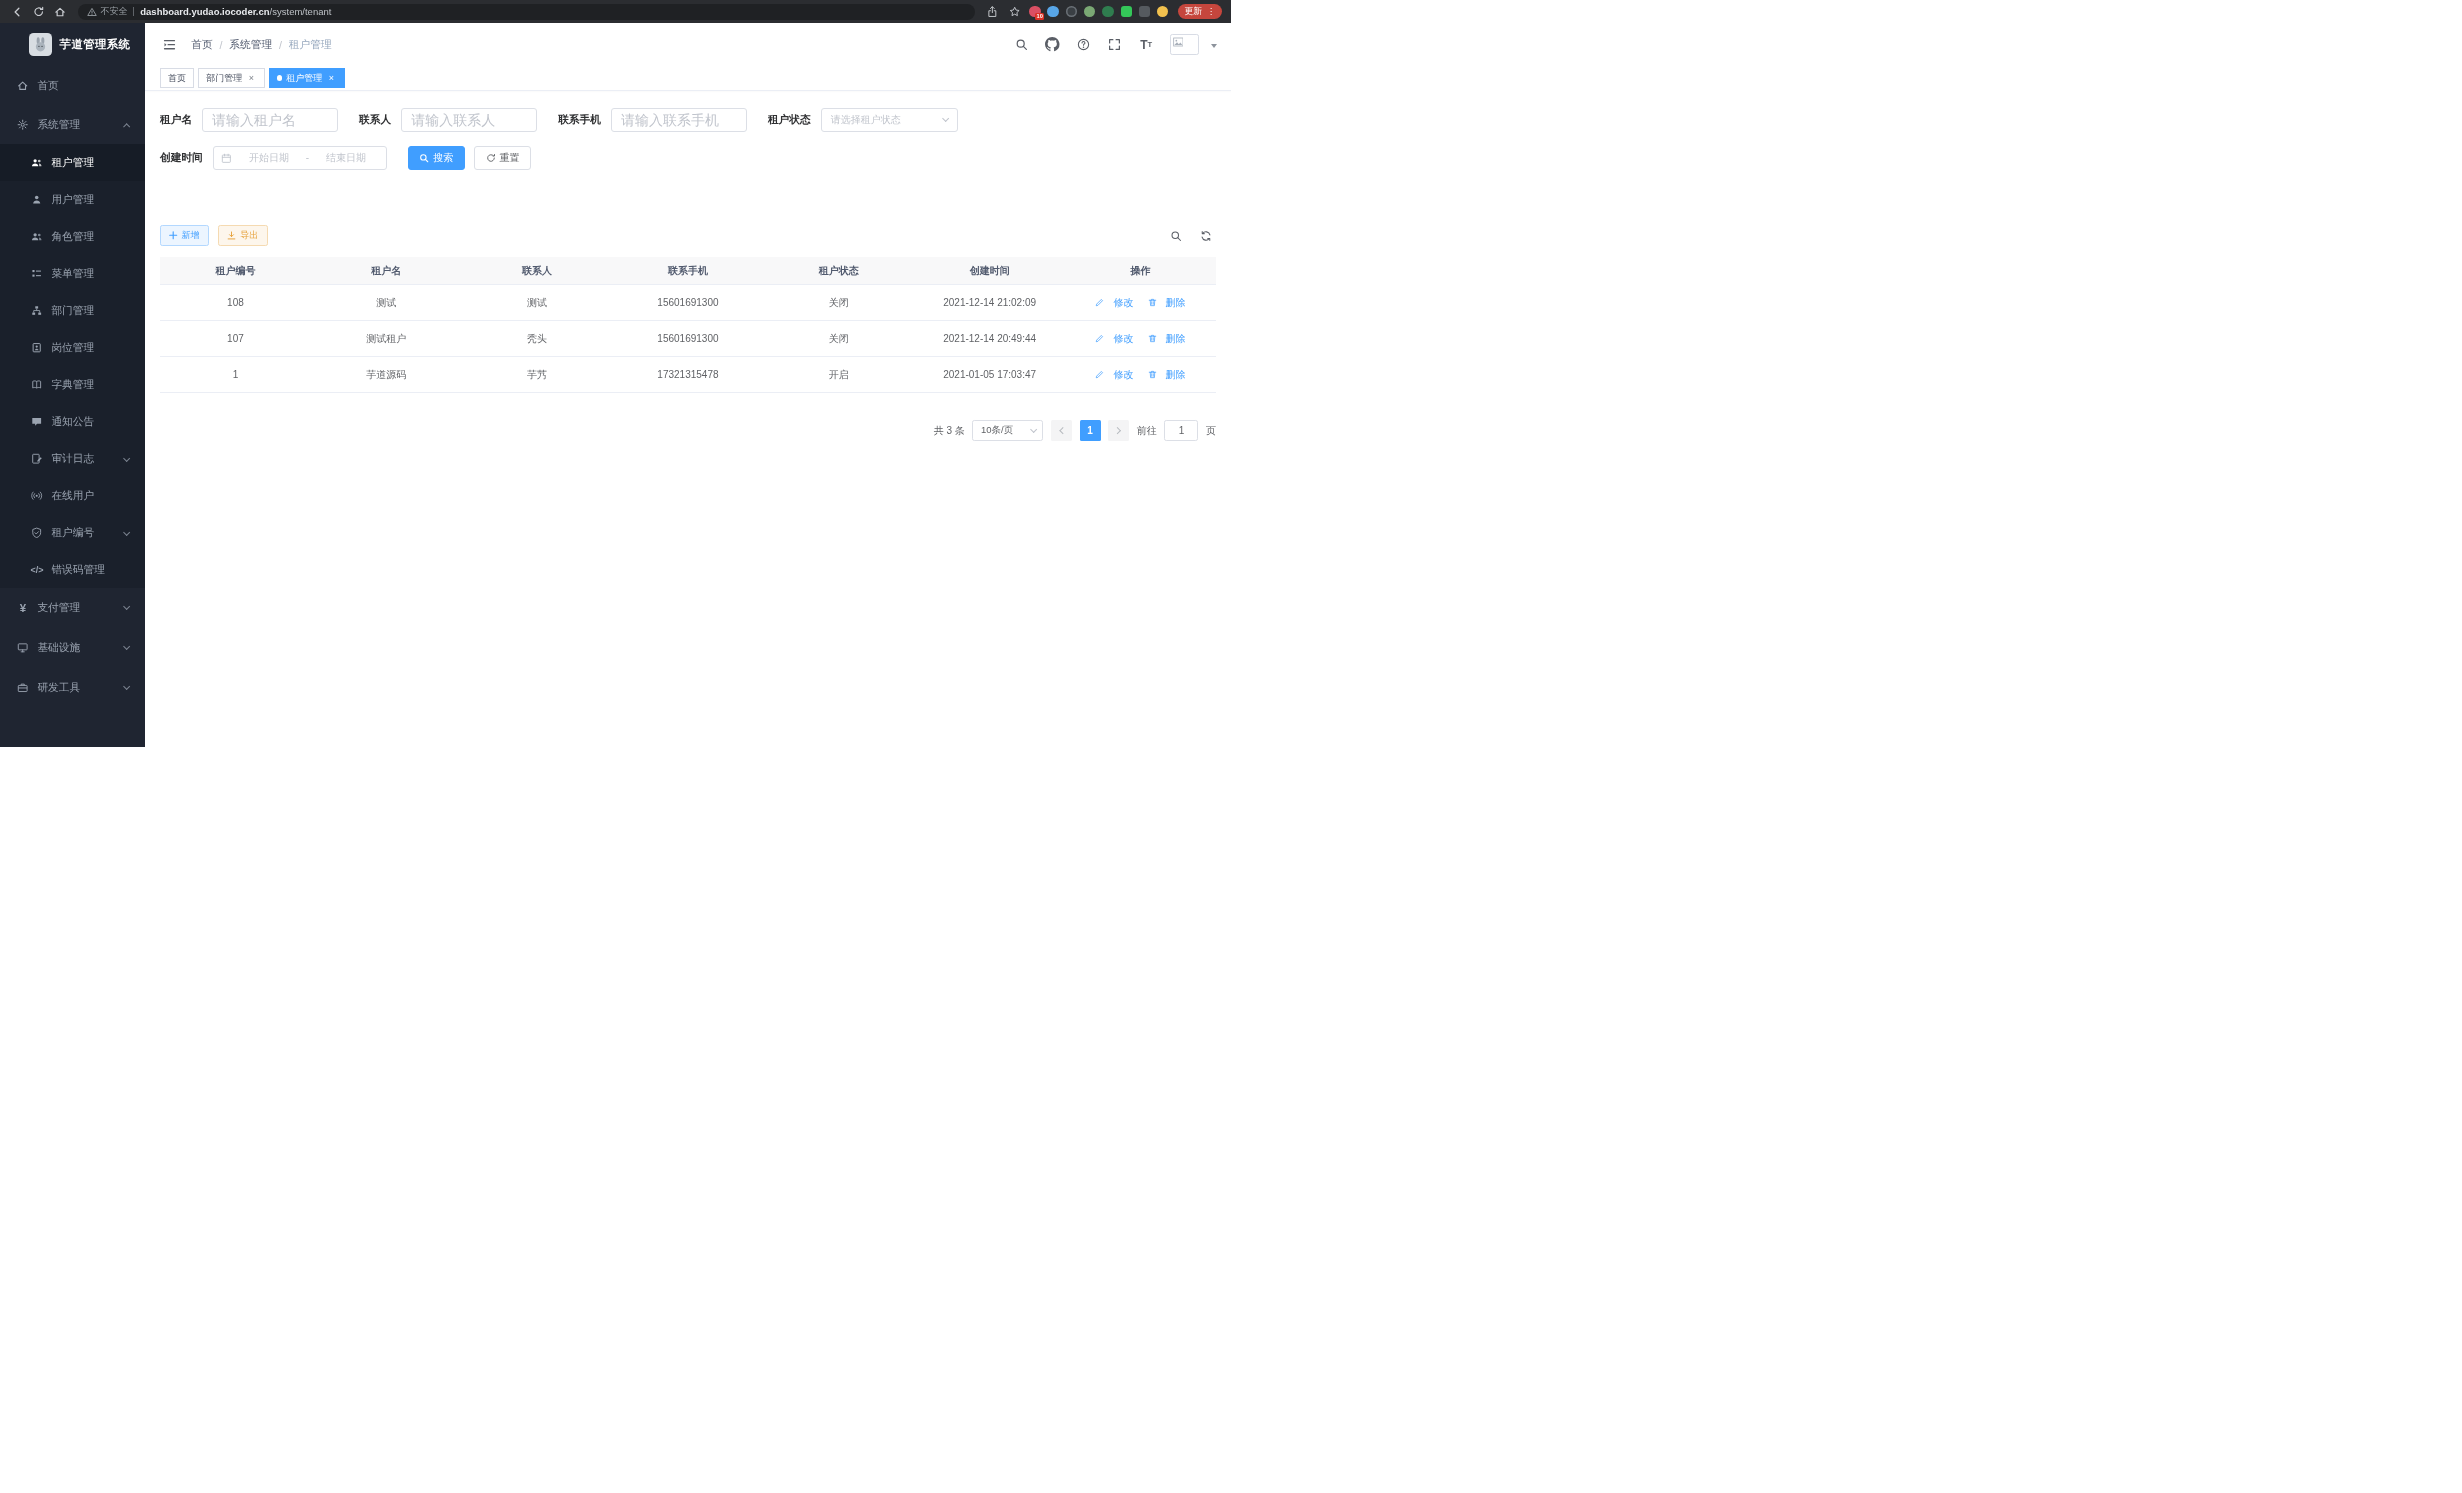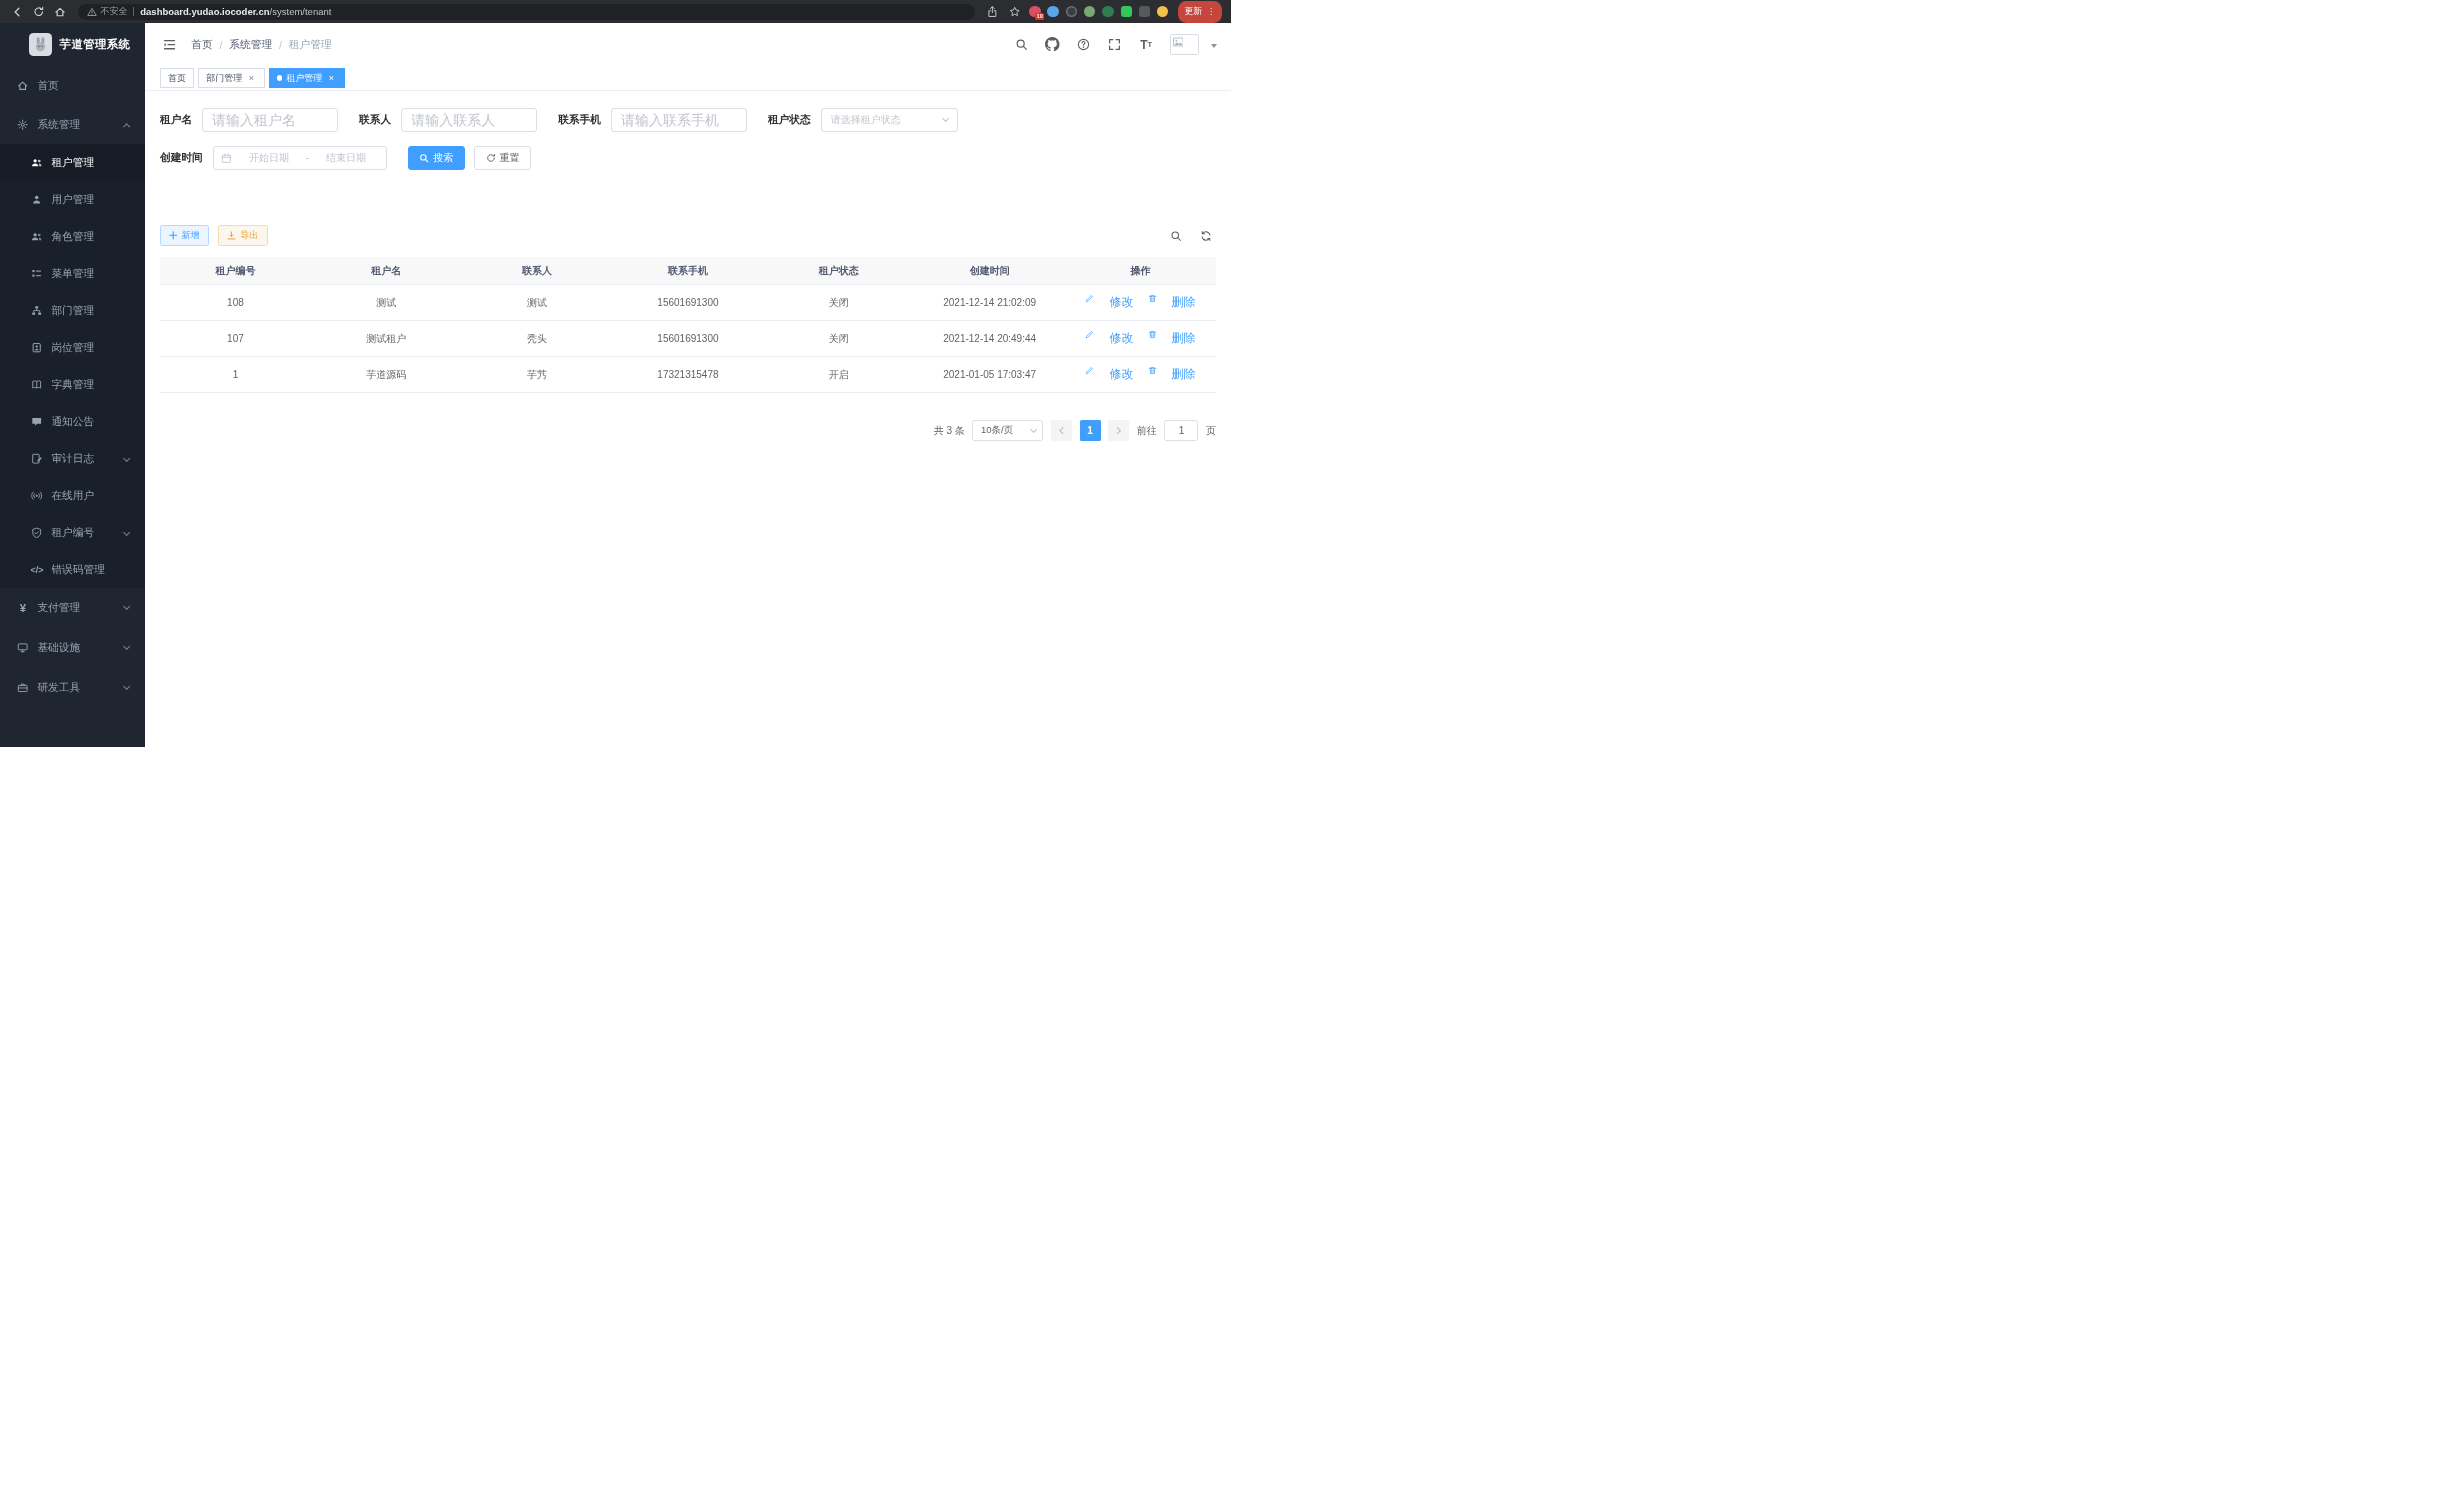--- a/index.html
+++ b/index.html
@@ -12,21 +12,21 @@
   .cbtn { color:#c9ccd1; display:flex; align-items:center; justify-content:center; width:15px; height:15px; cursor:pointer; }
   .omnibox { flex:1; height:16px; background:#1f2124; border-radius:8.4px; display:flex; align-items:center; gap:6px; padding:0 9px; margin:0 3px; cursor:text; }
   .warn { color:#9aa0a6; font-size:9px; display:flex; align-items:center; gap:3.8px; }
   .odiv { width:0.8px; height:9px; background:#5f6368; }
   .url { color:#e8eaed; font-size:9.5px; font-weight:600; white-space:nowrap; }
   .url .path { color:#bdc1c6; font-weight:400; }
   .exts { display:flex; align-items:center; gap:6.9px; }
   .ext { width:11.4px; height:11.4px; border-radius:50%; position:relative; cursor:pointer; flex:0 0 auto; }
   .ext.sq { border-radius:3px; }
   .badge { position:absolute; right:-3.8px; bottom:-3px; background:#d93025; color:#fff; font-size:5.7px; line-height:6.9px; padding:0 1.5px; border-radius:1.5px; font-weight:700; }
-  .update { background:#c5463d; border-radius:8.4px; height:22px; display:flex; align-items:center; gap:4.6px; padding:0 6.9px; color:#fff; font-size:8.8px; cursor:pointer; margin-left:2.3px;text-align:right; }
+  .update { background:#c5463d; border-radius:8.4px; height:15px; display:flex; align-items:center; gap:4.6px; padding:0 6.9px; color:#fff; font-size:8.8px; cursor:pointer; margin-left:2.3px;text-align:right; }
   .kebab { color:#fff; font-size:8.4px; line-height:1; }
 
   .app { flex:1; display:flex; min-height:0; }
 
   
   .sidebar { width:145px; background:#1f2531; color:#9aa3b0; flex:0 0 auto; overflow:hidden; }
   .logo { height:43px; display:flex; align-items:center; gap:7.6px; padding-left:29px; }
   .logo-av { width:23px; height:23px; border-radius:4.6px; background:#d8dde2; display:flex; align-items:center; justify-content:center; overflow:hidden; }
   .logo-title { color:#fff; font-weight:700; font-size:11.4px; letter-spacing:0.4px; }
   .mi { height:39px; display:flex; align-items:center; gap:8.4px; padding-left:17px; font-size:10.7px; cursor:pointer; position:relative; }
@@ -86,21 +86,21 @@
 
   
   .toolbar { display:flex; align-items:flex-end; margin:1.5px 0 10.7px 0; }
   .tool-sp { flex:1; }
   .iconbtn { width:20px; height:20px; display:flex; align-items:center; justify-content:center; color:#5a5e66; cursor:pointer; margin-left:10px; }
 
   
   table { width:100%; border-collapse:collapse; table-layout:fixed; }
   thead th { background:#f8f8f9; color:#515a6e; font-size:10px; font-weight:700; height:28px; text-align:center; border-bottom:0.8px solid #ebeef5; }
   tbody td { height:36px; text-align:center; font-size:10px; color:#606266; border-bottom:0.8px solid #ebeef5; }
-  .op { color:#409eff; font-size:12px; display:inline-flex; gap:15px; cursor:pointer; }
+  .op { color:#409eff; font-size:10px; display:inline-flex; align-items:center; gap:9px; cursor:pointer; }
   .op + .op { margin-left:11.4px; }
 
   
   .pagerow { display:flex; align-items:center; justify-content:flex-end; margin-top:27px; font-size:10px; color:#606266; gap:7.6px; }
   .psel { width:71px; height:21px; border:0.8px solid #dcdfe6; border-radius:2.3px; display:flex; align-items:center; justify-content:space-between; padding:0 6px 0 7.6px; color:#606266; font-size:9.5px; background:#fff; cursor:pointer; }
   .pbtn { min-width:21px; height:21px; border-radius:1.5px; background:#f4f4f5; color:#b6babf; display:flex; align-items:center; justify-content:center; font-size:10px; cursor:pointer; }
   .pbtn.cur { background:#409eff; color:#fff; font-weight:700; }
   .parrow { width:5.3px; height:5.3px; border-right:1.2px solid currentColor; border-bottom:1.2px solid currentColor; }
   .parrow.left { transform:rotate(135deg); margin-left:1.5px; }
   .parrow.right { transform:rotate(-45deg); margin-right:1.5px; }

